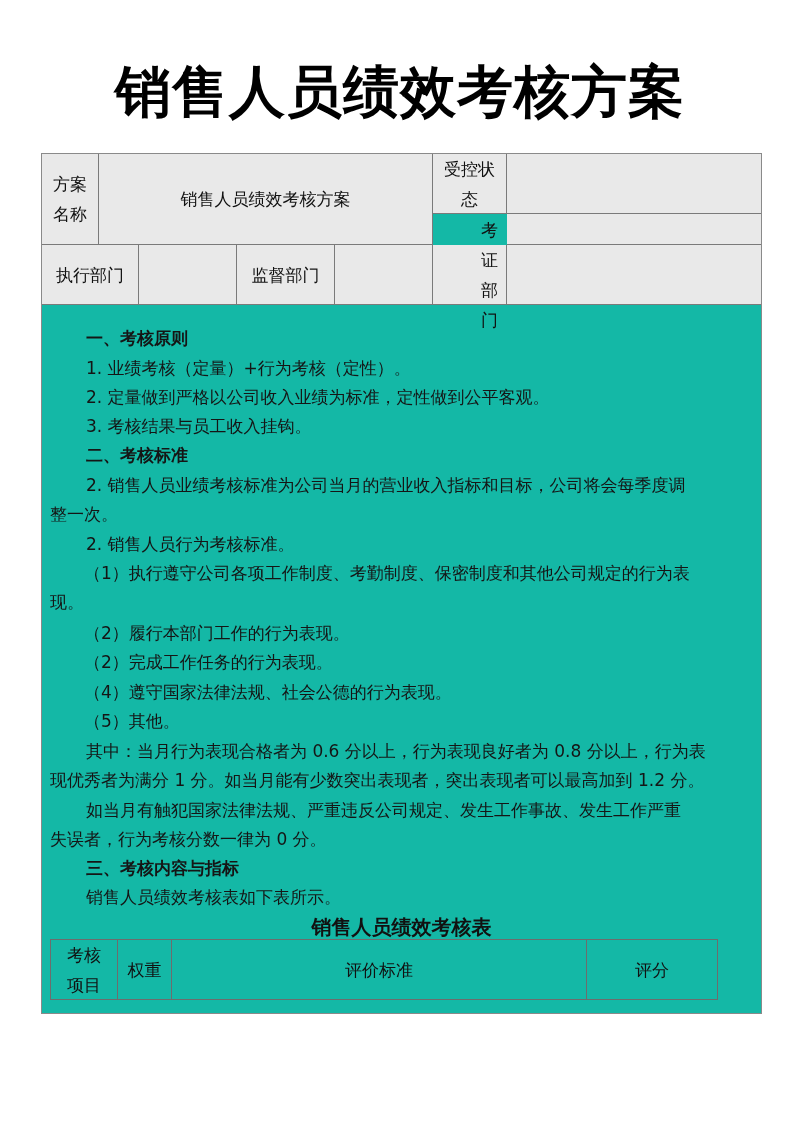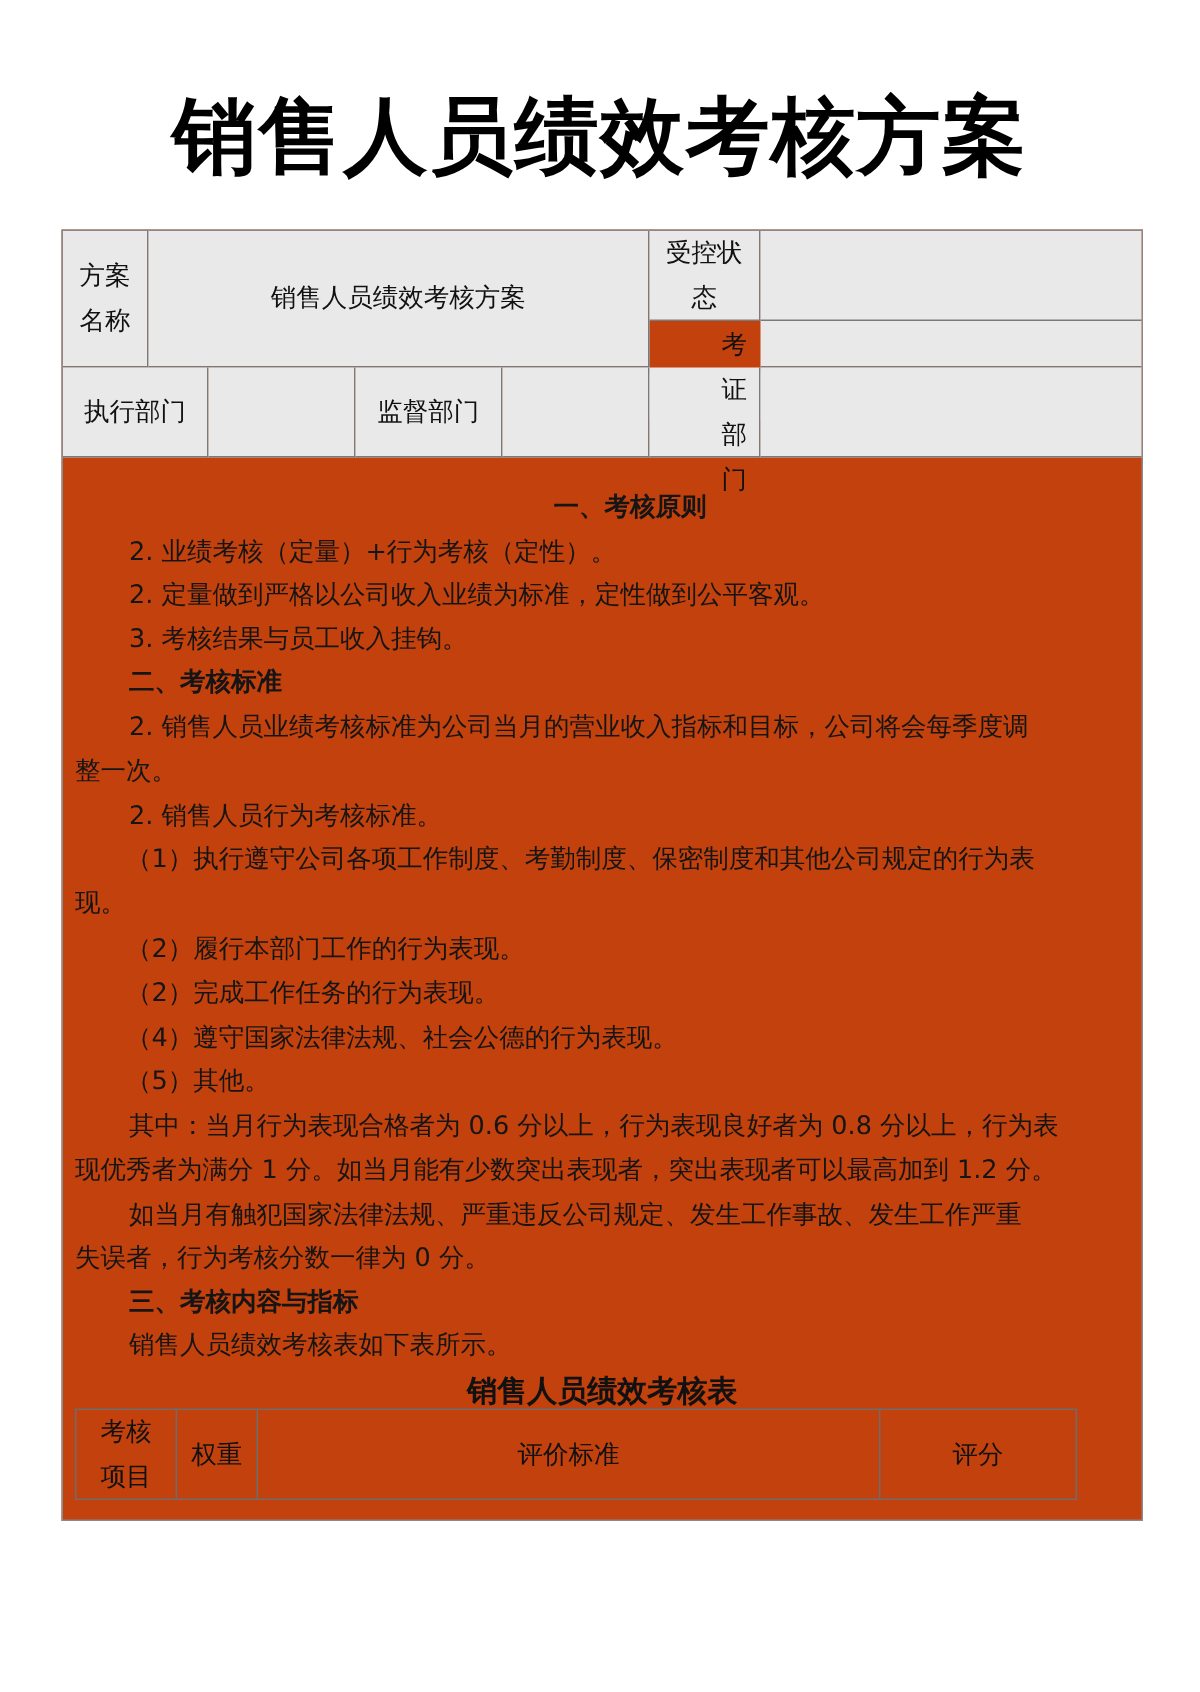--- a/index.html
+++ b/index.html
@@ -7,21 +7,21 @@
   body { position: relative; font-family: "DejaVu Sans", "Liberation Sans", sans-serif; color: #111; }
 
   .doc-title {
     position: absolute; left: 0; top: 52px; width: 800px; height: 80px;
     text-align: center; font-size: 56px; font-weight: bold; line-height: 80px;
     letter-spacing: 1px; color: #000;
   }
 
   .frame {
     position: absolute; left: 41px; top: 153px; width: 721px; height: 861px;
-    border: 1.5px solid #8a8a8a; background: #c2410c;
+    border: 1.5px solid #8a8a8a; background: #14b8a6;
   }
 
   
   .hcell {
     position: absolute; background: #e9e9e9; border-right: 1.2px solid #7a7a7a; border-bottom: 1.2px solid #7a7a7a;
     display: flex; align-items: center; justify-content: center; text-align: center;
     font-size: 17px; line-height: 30px; color: #111;
   }
   .hcell.noright { border-right: none; }
 
@@ -75,22 +75,22 @@
     <span></span>
   </div>
   <div class="hcell" style="left:391px;top:91px;width:74px;height:60px;">
     <span style="display:block;width:54px;word-break:break-all;margin-left:40px;">考证部门</span>
   </div>
   <div class="hcell noright" style="left:465px;top:91px;width:254px;height:60px;">
     <span></span>
   </div>
 
   <div class="body-text">
-    <div class="line h" style="top:170px;padding-left:36px;text-align:center;">一、考核原则</div>
-    <div class="line" style="top:200px;padding-left:36px;">2.  业绩考核（定量）+行为考核（定性）。</div>
+    <div class="line h" style="top:170px;padding-left:36px;">一、考核原则</div>
+    <div class="line" style="top:200px;padding-left:36px;">1.  业绩考核（定量）+行为考核（定性）。</div>
     <div class="line" style="top:229px;padding-left:36px;">2.  定量做到严格以公司收入业绩为标准，定性做到公平客观。</div>
     <div class="line" style="top:258px;padding-left:36px;">3.  考核结果与员工收入挂钩。</div>
 
     <div class="line h" style="top:287px;padding-left:36px;">二、考核标准</div>
     <div class="line" style="top:317px;padding-left:36px;">2.  销售人员业绩考核标准为公司当月的营业收入指标和目标，公司将会每季度调</div>
     <div class="line" style="top:346px;">整一次。</div>
     <div class="line" style="top:376px;padding-left:36px;">2.  销售人员行为考核标准。</div>
     <div class="line" style="top:405px;padding-left:34px;">（1）执行遵守公司各项工作制度、考勤制度、保密制度和其他公司规定的行为表</div>
     <div class="line" style="top:434px;">现。</div>
     <div class="line" style="top:465px;padding-left:34px;">（2）履行本部门工作的行为表现。</div>

